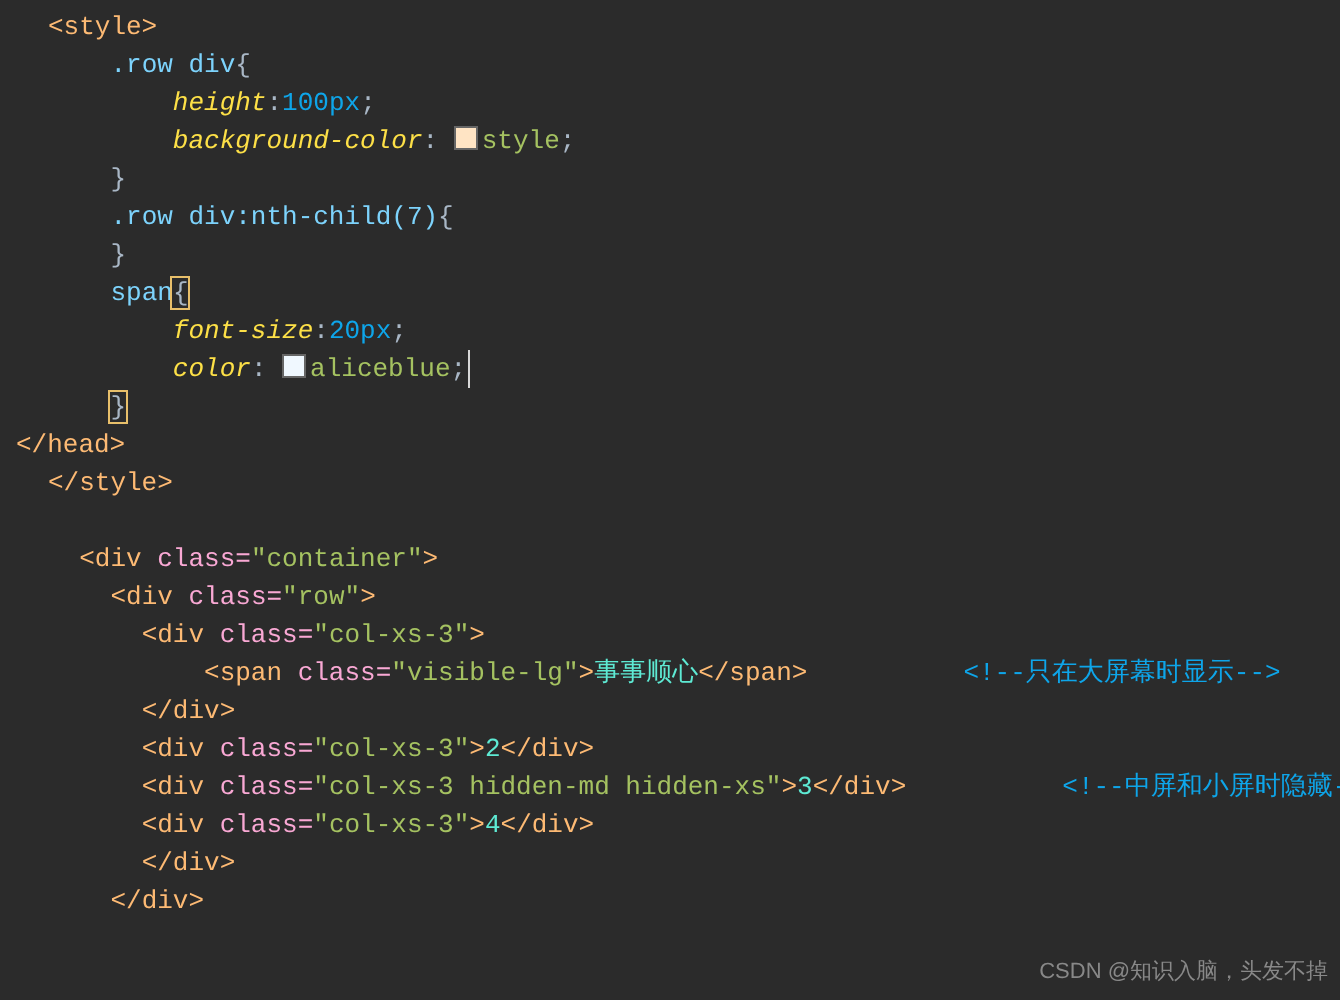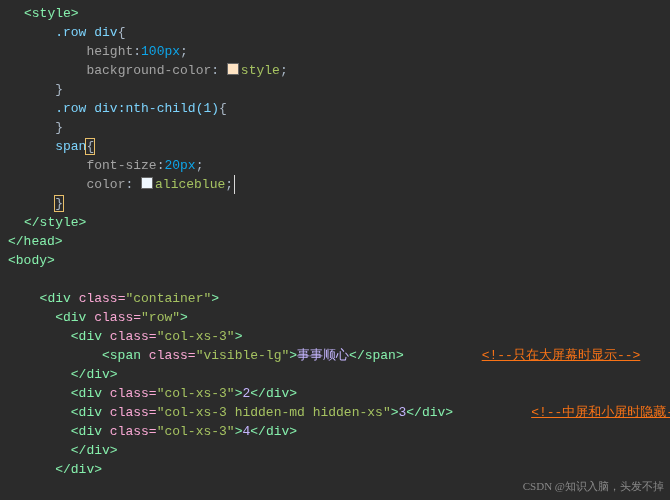--- a/index.html
+++ b/index.html
@@ -15,31 +15,31 @@
     overflow: hidden;
   }
   .editor {
     padding: 4px 0 4px 24px;
     position: relative;
   }
   .line {
     white-space: pre;
     min-height: 19px;
   }
-  .tag       { color: #86efac; }
+  .tag       { color: #fdba74; }
   .attrname  { color: #f9a8d4; }
   .attrval   { color: #a5c261; }
   .selector  { color: #7dd3fc; }
-  .prop      { color: #a3a3a3; }
+  .prop      { color: #fde047; font-style: italic; }
   .val       { color: #a5c261; }
   .num       { color: #0ea5e9; }
   .punct     { color: #a9b7c6; }
   .brace     { color: #a9b7c6; }
-  .text      { color: #c4b5fd; margin-top: 36px; }
-  .commentgr { color: #f97316; font-style: normal; text-decoration: underline; }
+  .text      { color: #5eead4; margin-top: 36px; }
+  .commentgr { color: #0ea5e9; font-style: normal; }
   .swatch {
     display: inline-block;
     width: 10px;
     height: 10px;
     border: 1px solid #666;
     vertical-align: -1px;
     margin-right: 2px;
   }
   .sw-bisque   { background: #ffe4c4; }
   .sw-pink     { background: #ffc0cb; }
@@ -53,47 +53,46 @@
   }
   .brace-hl {
     outline: 1px solid #e8bf6a;
   }
   .watermark {
     position: fixed;
     right: 6px;
     bottom: 4px;
     font-size: 11px;
     color: #888;
-    font-family: Liberation Serif, serif;
+    font-family: Liberation Sans, sans-serif;
   }
 </style>
 </head>
 <body>
 
 <div class="editor">
 
   <div class="line"><span class="tag">&lt;style&gt;</span></div>
 
   <div class="line">    <span class="selector">.row div</span><span class="brace">{</span></div>
   <div class="line">        <span class="prop">height</span><span class="punct">:</span><span class="num">100px</span><span class="punct">;</span></div>
   <div class="line">        <span class="prop">background-color</span><span class="punct">: </span><span class="swatch sw-bisque"></span><span class="val">style</span><span class="punct">;</span></div>
   <div class="line">    <span class="brace">}</span></div>
 
-  <div class="line">    <span class="selector">.row div:nth-child(1)</span><span class="brace">{</span></div>
+  <div class="line">    <span class="selector">.row div:nth-child(7)</span><span class="brace">{</span></div>
   <div class="line">    <span class="brace">}</span></div>
 
   <div class="line">    <span class="selector">span</span><span class="brace brace-hl">{</span></div>
   <div class="line">        <span class="prop">font-size</span><span class="punct">:</span><span class="num">20px</span><span class="punct">;</span></div>
   <div class="line">        <span class="prop">color</span><span class="punct">: </span><span class="swatch sw-alice"></span><span class="val">aliceblue</span><span class="punct">;</span><span class="caret cursor-hl">&nbsp;</span></div>
   <div class="line">    <span class="brace brace-hl">}</span></div>
 
+  <div class="line" style="margin-left:-16px"><span class="tag">&lt;/head&gt;</span></div>
+
   <div class="line"><span class="tag">&lt;/style&gt;</span></div>
-
-  <div class="line" style="margin-left:-16px"><span class="tag">&lt;/head&gt;</span></div>
-  <div class="line" style="margin-left:-16px"><span class="tag">&lt;body&gt;</span></div>
   <div class="line"></div>
 
   <div class="line">  <span class="tag">&lt;div </span><span class="attrname">class=</span><span class="attrval">"container"</span><span class="tag">&gt;</span></div>
   <div class="line">    <span class="tag">&lt;div </span><span class="attrname">class=</span><span class="attrval">"row"</span><span class="tag">&gt;</span></div>
   <div class="line">      <span class="tag">&lt;div </span><span class="attrname">class=</span><span class="attrval">"col-xs-3"</span><span class="tag">&gt;</span></div>
   <div class="line">          <span class="tag">&lt;span </span><span class="attrname">class=</span><span class="attrval">"visible-lg"</span><span class="tag">&gt;</span><span class="text">事事顺心</span><span class="tag">&lt;/span&gt;</span>          <span class="commentgr">&lt;!--只在大屏幕时显示--&gt;</span></div>
   <div class="line">      <span class="tag">&lt;/div&gt;</span></div>
   <div class="line">      <span class="tag">&lt;div </span><span class="attrname">class=</span><span class="attrval">"col-xs-3"</span><span class="tag">&gt;</span><span class="text">2</span><span class="tag">&lt;/div&gt;</span></div>
   <div class="line">      <span class="tag">&lt;div </span><span class="attrname">class=</span><span class="attrval">"col-xs-3 hidden-md hidden-xs"</span><span class="tag">&gt;</span><span class="text">3</span><span class="tag">&lt;/div&gt;</span>          <span class="commentgr">&lt;!--中屏和小屏时隐藏--&gt;</span></div>
   <div class="line">      <span class="tag">&lt;div </span><span class="attrname">class=</span><span class="attrval">"col-xs-3"</span><span class="tag">&gt;</span><span class="text">4</span><span class="tag">&lt;/div&gt;</span></div>

